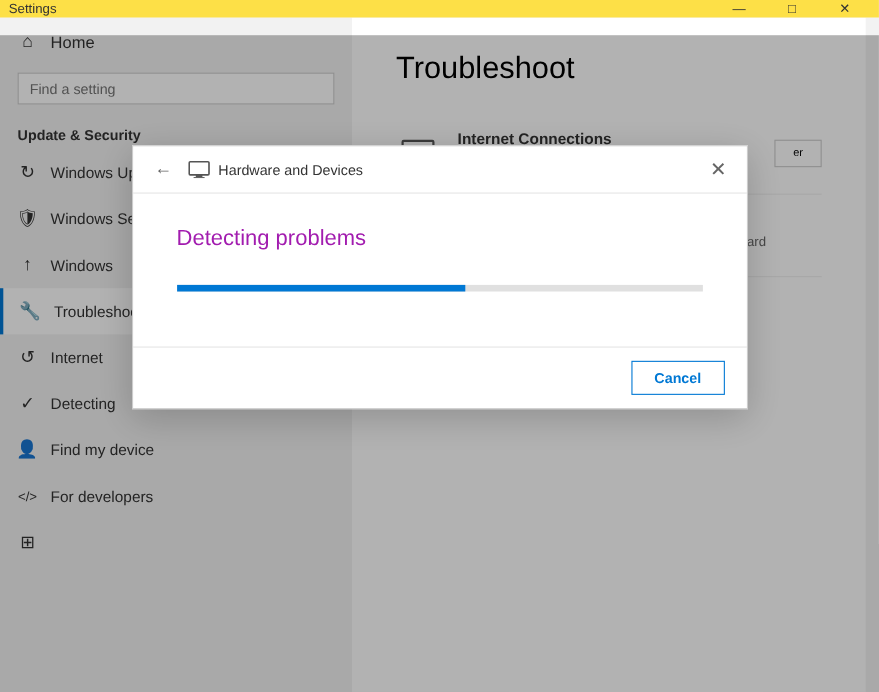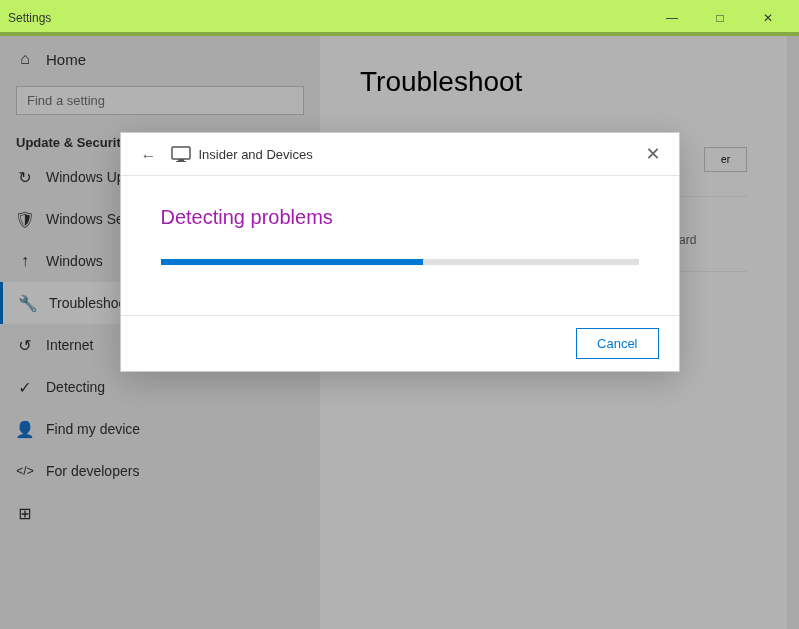--- a/index.html
+++ b/index.html
@@ -8,26 +8,26 @@
       background: #f2f2f2;
       width: 799px;
       height: 629px;
       overflow: hidden;
       display: flex;
       flex-direction: column;
     }
 
     
     .title-bar {
-      background: #bef264;
+      background: #fde047;
       display: flex;
       align-items: center;
       justify-content: space-between;
       padding: 0 8px;
-      height: 36px;
+      height: 16px;
       font-size: 12px;
       color: #333;
     }
     .title-bar-left {
       display: flex;
       align-items: center;
       gap: 6px;
     }
     .title-bar-controls {
       display: flex;
@@ -253,20 +253,21 @@
       justify-content: flex-end;
       border-top: 1px solid #e5e5e5;
     }
     .cancel-btn {
       padding: 7px 20px;
       background: white;
       border: 1px solid #0078d4;
       color: #0078d4;
       font-size: 13px;
       cursor: pointer;
+      font-weight: bold;
     }
   </style>
 </head>
 <body>
 
 <div class="title-bar">
   <div class="title-bar-left">
     <span>Settings</span>
   </div>
   <div class="title-bar-controls">
@@ -383,21 +384,21 @@
   <div class="modal">
 
     <div class="modal-title-bar">
       <div class="modal-title-left">
         <button class="modal-back-btn">←</button>
         <svg width="20" height="16" viewBox="0 0 20 16" fill="none">
           <rect x="1" y="1" width="18" height="12" rx="1" stroke="#555" stroke-width="1.5" fill="none"></rect>
           <rect x="7" y="13" width="6" height="2" fill="#555"></rect>
           <rect x="5" y="15" width="10" height="1" fill="#555"></rect>
         </svg>
-        <span>Insider and Devices</span>
+        <span>Hardware and Devices</span>
       </div>
       <button class="modal-close-btn">✕</button>
     </div>
 
     <div class="modal-body">
       <h2 class="modal-heading">Detecting problems</h2>
       <div class="progress-bar-container">
         <div class="progress-bar-fill" style="width: 55%"></div>
       </div>
     </div>

